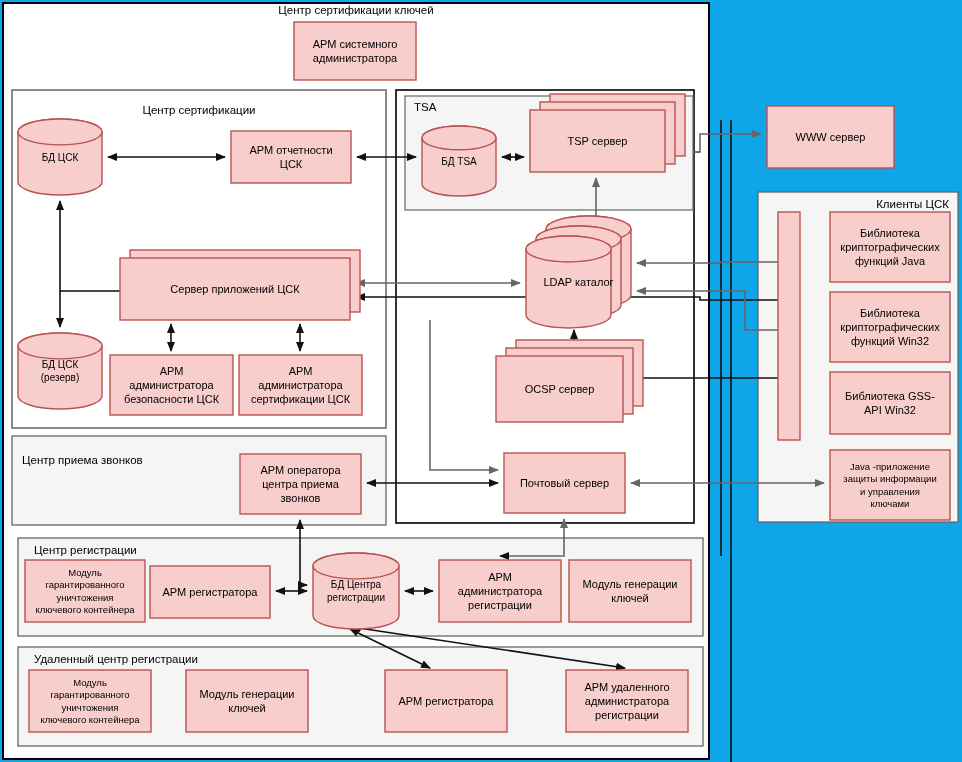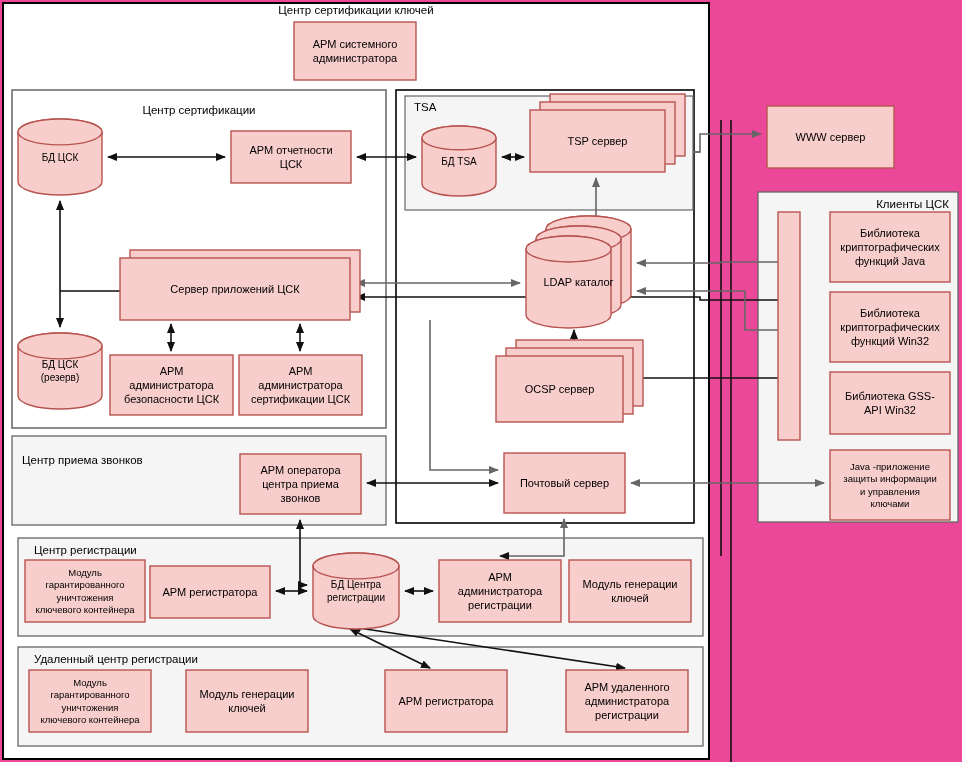--- a/index.html
+++ b/index.html
@@ -1,17 +1,17 @@
 <!DOCTYPE html>
 <html><head>
 <meta charset="utf-8">
 <style>
   html,body{margin:0;padding:0;background:#ffffff;}
   body{font-family:"Liberation Sans", sans-serif;}
-  #stage{position:relative;width:962px;height:762px;overflow:hidden;background:#ec4899;}
+  #stage{position:relative;width:962px;height:762px;overflow:hidden;background:#0ea5e9;}
   svg{position:absolute;left:0;top:0;}
   .grp-lbl{font-family:"Liberation Sans", sans-serif;font-size:11.5px;fill:#000;}
 </style>
 </head>
 <body>
 
 <div id="stage">
   <svg id="svg" width="962" height="762" viewBox="0 0 962 762">
     <defs>
       <marker id="arrEnd" markerWidth="10" markerHeight="8" refX="9" refY="4" orient="auto" markerUnits="userSpaceOnUse">

